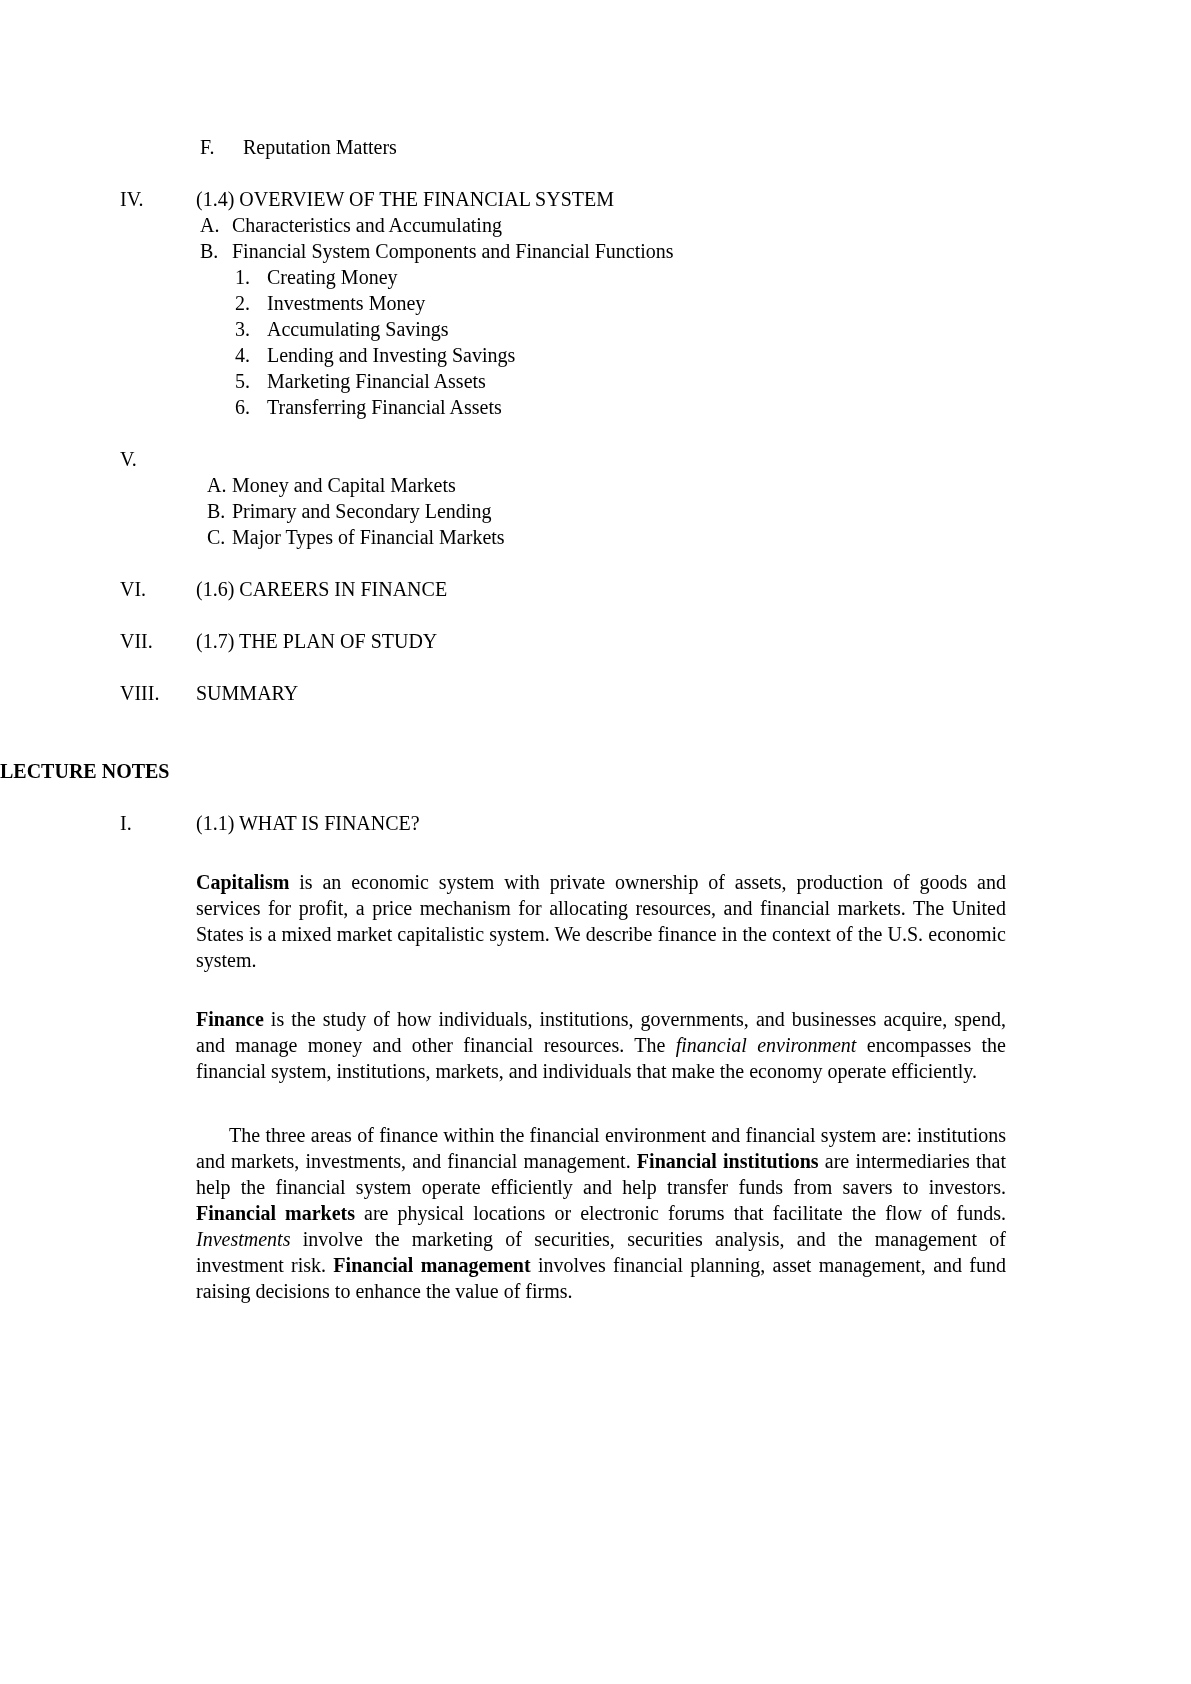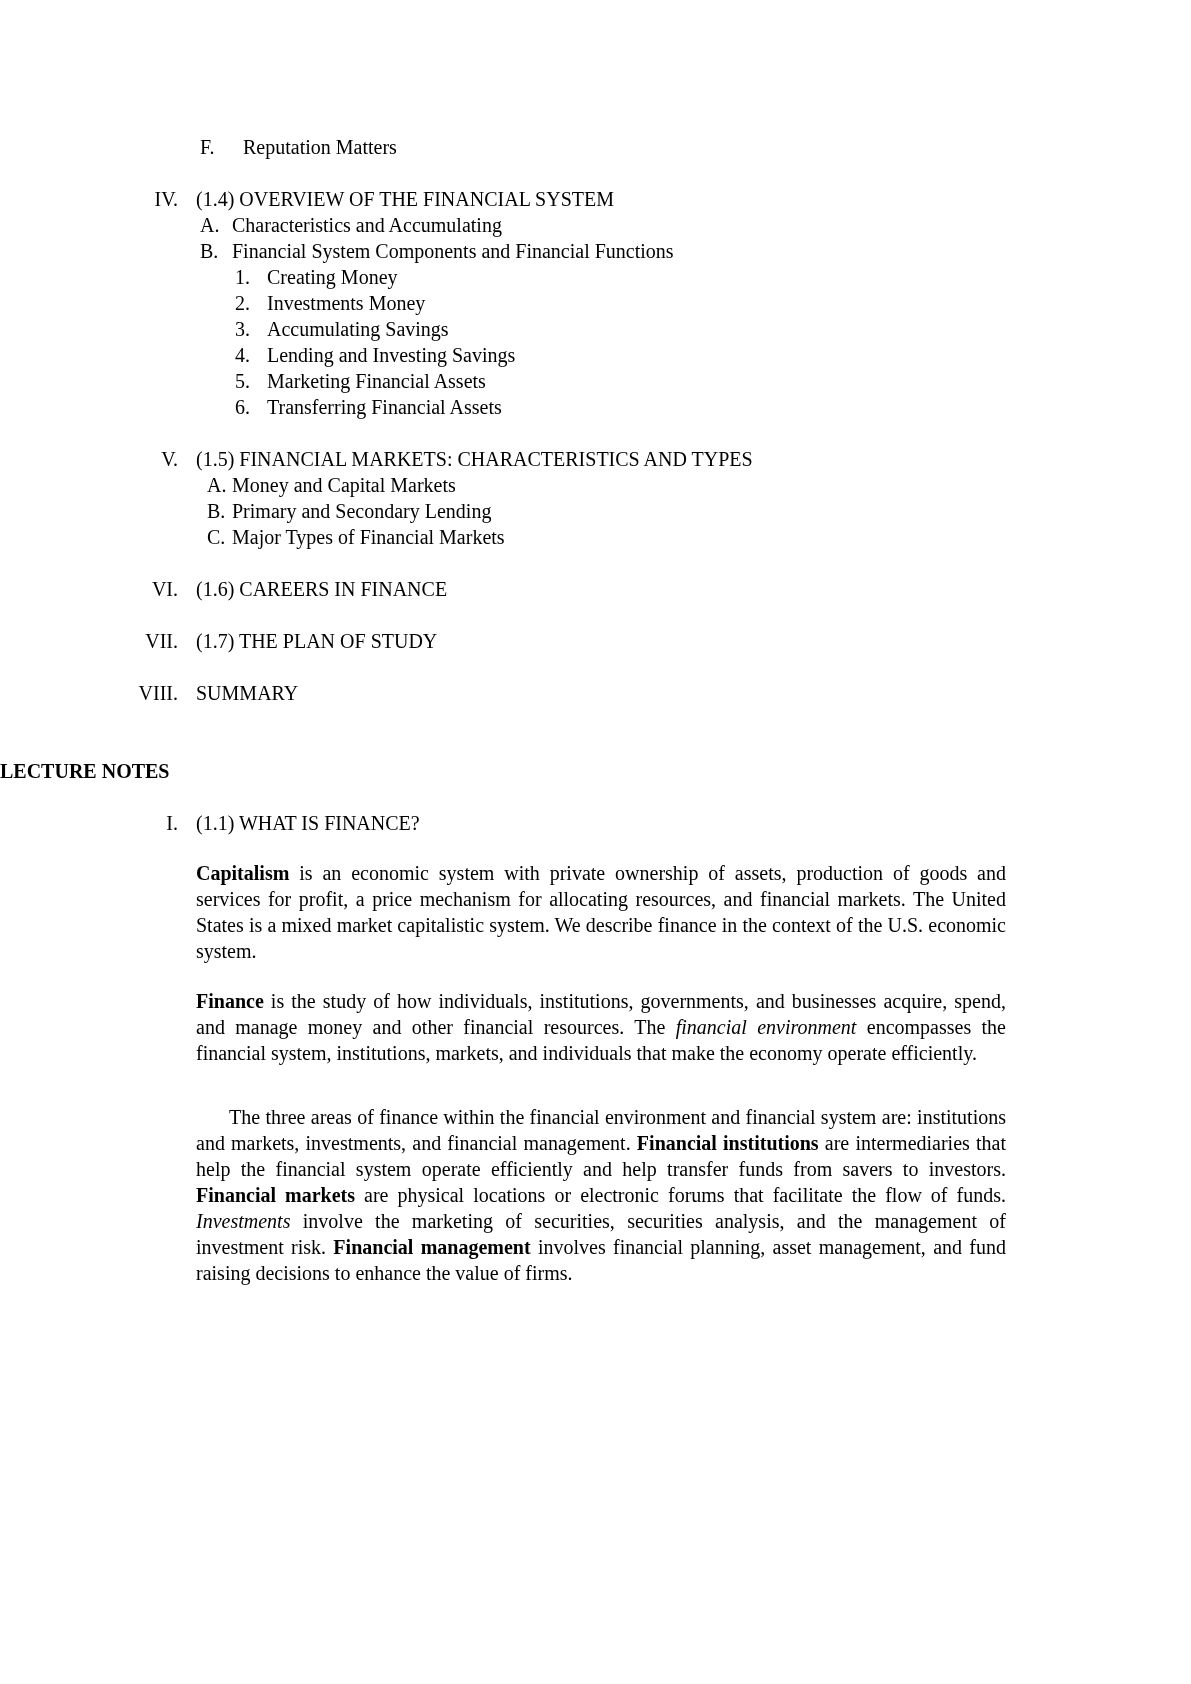--- a/index.html
+++ b/index.html
@@ -19,21 +19,20 @@
   .page {
     box-sizing: border-box;
     width: 1191px;
     height: 1684px;
     padding-top: 134px;
   }
   .row { display: flex; align-items: baseline; }
   .num {
     flex: none;
     width: 58px;
-    text-align: right;
     margin-right: 18px;
     white-space: nowrap;
   }
   .lbl { flex: none; white-space: nowrap; }
 
   .lvl-roman { padding-left: 120px; }
   .lvl-f     { padding-left: 200px; }
   .lvl-f .lbl { width: 43px; }
   .lvl-ab    { padding-left: 200px; }
   .lvl-ab .lbl { width: 32px; }
@@ -47,21 +46,21 @@
   .lecture-heading {
     margin-top: 52px;
     font-weight: bold;
   }
 
   .paragraphs {
     margin-left: 196px;
     margin-right: 185px;
   }
   .para {
-    margin-top: 24px;
+    margin-top: 33px;
     text-align: justify;
   }
   .para.first-indent {
     margin-top: 38px;
     text-indent: 33px;
   }
   .page-number {
     margin-top: 8px;
     margin-left: 196px;
     margin-right: 185px;
@@ -115,21 +114,20 @@
     </div>
     <div class="row lvl-num">
       <span class="lbl">6.</span>
       <span>Transferring Financial Assets</span>
     </div>
   </div>
 
   <div class="section gap-1">
     <div class="row lvl-roman">
       <span class="num">V.</span>
-      <span>(1.5) FINANCIAL MARKETS: CHARACTERISTICS AND TYPES</span>
     </div>
     <div class="row lvl-v">
       <span class="lbl">A.</span>
       <span>Money and Capital Markets</span>
     </div>
     <div class="row lvl-v">
       <span class="lbl">B.</span>
       <span>Primary and Secondary Lending</span>
     </div>
     <div class="row lvl-v">

